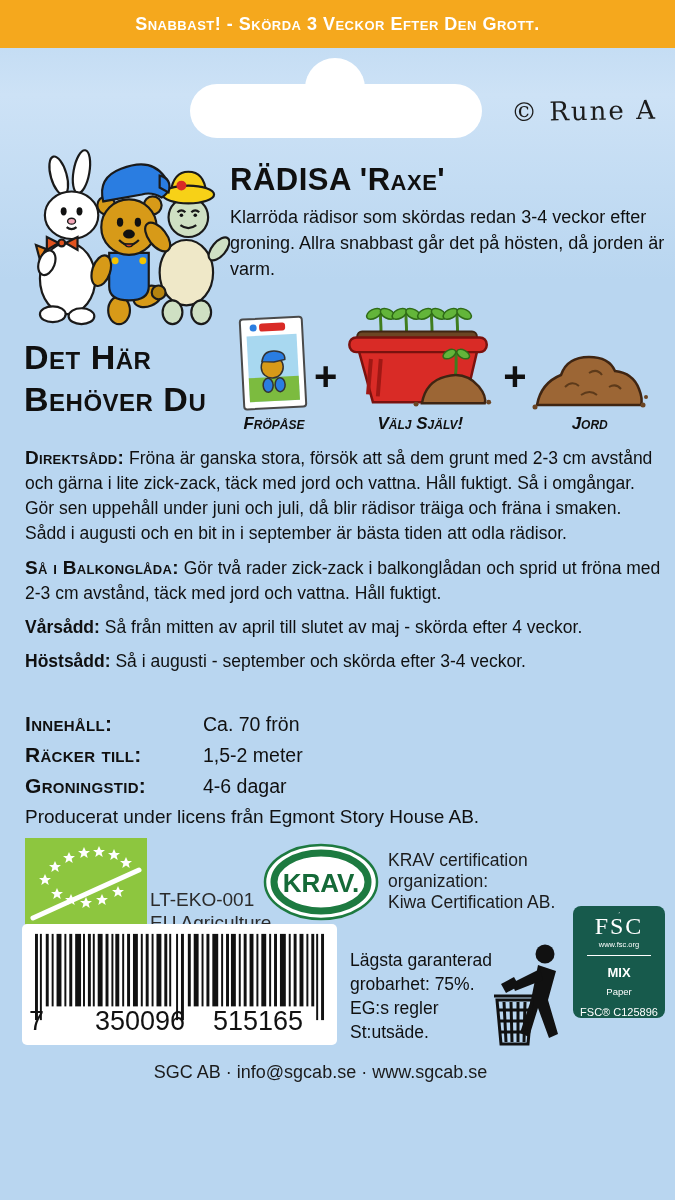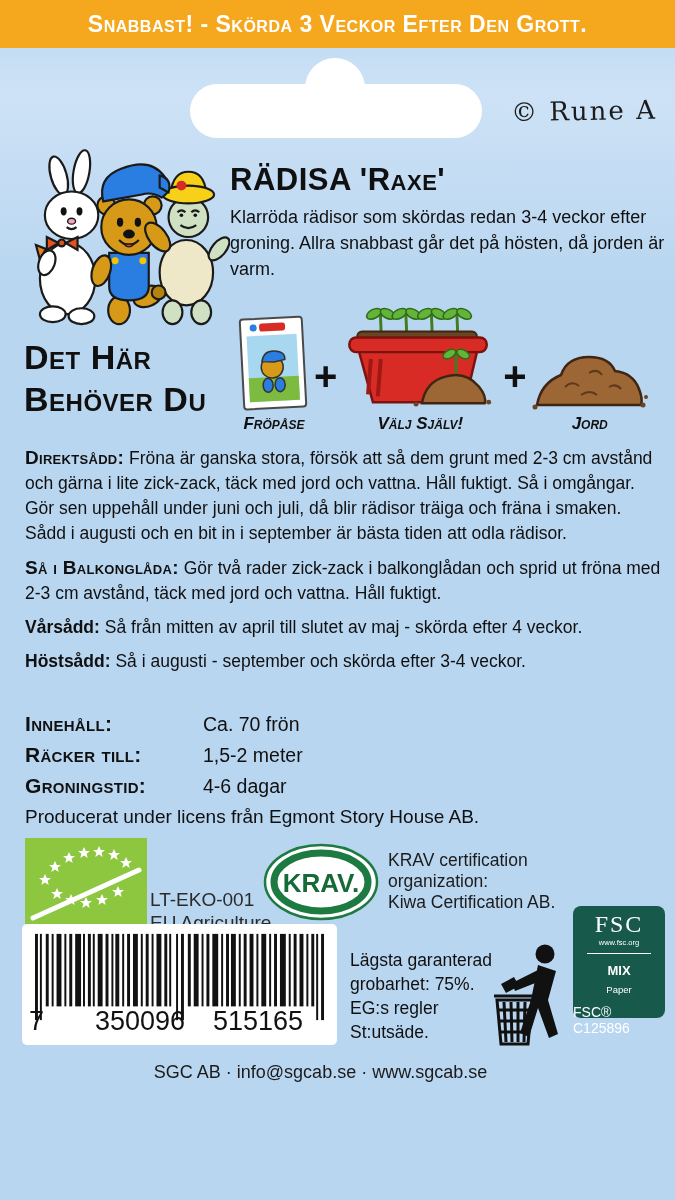--- a/index.html
+++ b/index.html
@@ -3,21 +3,21 @@
 <meta charset="utf-8">
 <style>
   html,body{margin:0;padding:0;}
   body{font-family:"Liberation Sans", sans-serif; background:#8fa6b8;}
   #page{position:relative;width:675px;height:1200px;margin:0 auto;overflow:hidden;
         background:linear-gradient(180deg,#bcd8f1 0px,#cde2f6 95px,#b9d6f0 280px,#b9d6f0 100%);}
 
   
   .banner{position:absolute;left:0;top:0;width:675px;height:48px;background:#f5a81d;
           display:flex;align-items:center;justify-content:center;}
-  .banner span{font-variant:small-caps;font-weight:bold;color:#ffffff;font-size:23px;
+  .banner span{font-variant:small-caps;font-weight:bold;color:#ffffff;font-size:18px;
                letter-spacing:.5px;white-space:nowrap;}
 
   
   .tab-bump{position:absolute;left:305px;top:58px;width:60px;height:60px;border-radius:50%;background:#ffffff;}
   .tab-capsule{position:absolute;left:190px;top:84px;width:292px;height:54px;border-radius:27px;background:#ffffff;}
 
   
   .signature{position:absolute;right:18px;top:96px;font-family:"DejaVu Serif", serif;
              font-size:26px;color:#1c1c1c;letter-spacing:2px;transform:rotate(-1deg);}
 
@@ -67,21 +67,21 @@
   .bc-2{left:178px;top:82px;width:116px;text-align:center;}
   .germ-note{position:absolute;left:350px;top:948px;font-size:17.5px;line-height:24px;color:#101010;white-space:pre-line;}
   .tidyman{position:absolute;left:488px;top:942px;}
   .fsc{position:absolute;left:573px;top:906px;width:92px;height:112px;background:#175a4c;border-radius:8px;
        display:flex;flex-direction:column;align-items:center;color:#ffffff;}
   .fsc-tree{margin-top:6px;}
   .fsc-name{font-family:"Liberation Serif", serif;font-size:24px;letter-spacing:2px;line-height:1;}
   .fsc-url{font-size:7.5px;margin-top:2px;border-bottom:1px solid #ffffff;padding-bottom:6px;width:64px;text-align:center;}
   .fsc-mix{font-size:13px;font-weight:bold;margin-top:9px;}
   .fsc-paper{font-size:9.5px;margin-top:6px;}
-  .fsc-lic{font-size:14px;margin-top:9px;}
+  .fsc-lic{font-size:11px;margin-top:9px;}
 
   .footer{position:absolute;left:12px;top:1062px;width:617px;text-align:center;font-size:18px;color:#1b1b1b;}
 </style>
 </head>
 <body>
 
 <div id="page">
 
   <div class="banner">
     <span>Snabbast! - Skörda 3 Veckor Efter Den Grott.</span>

